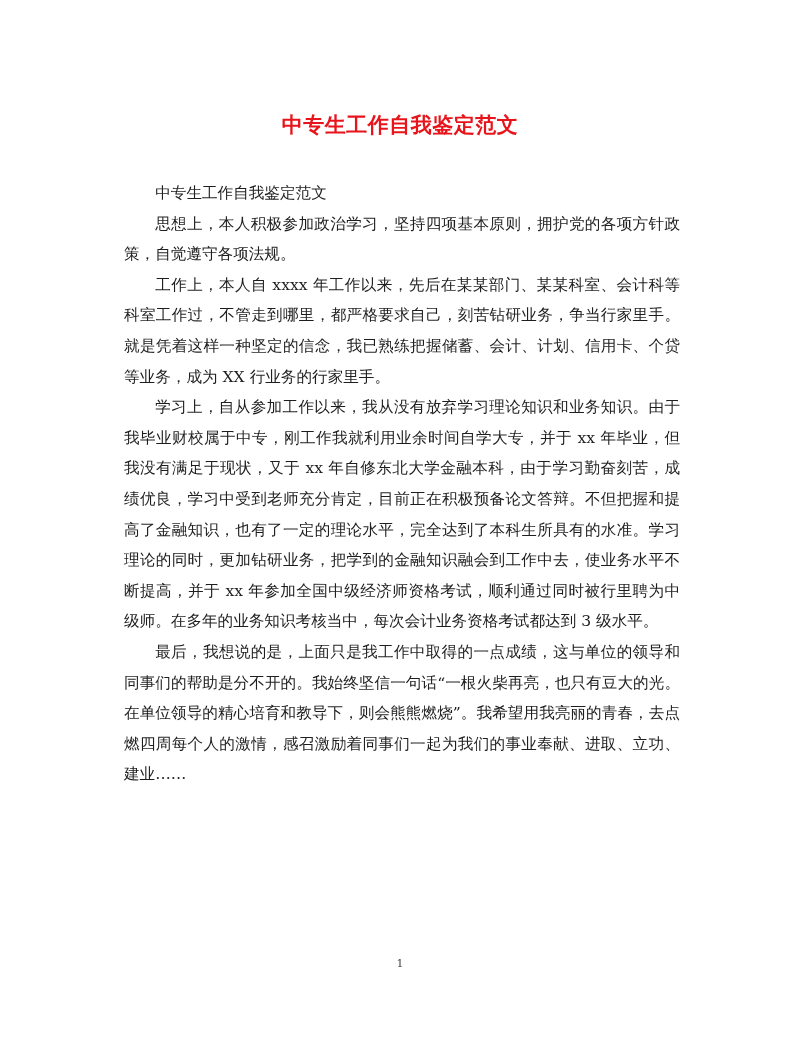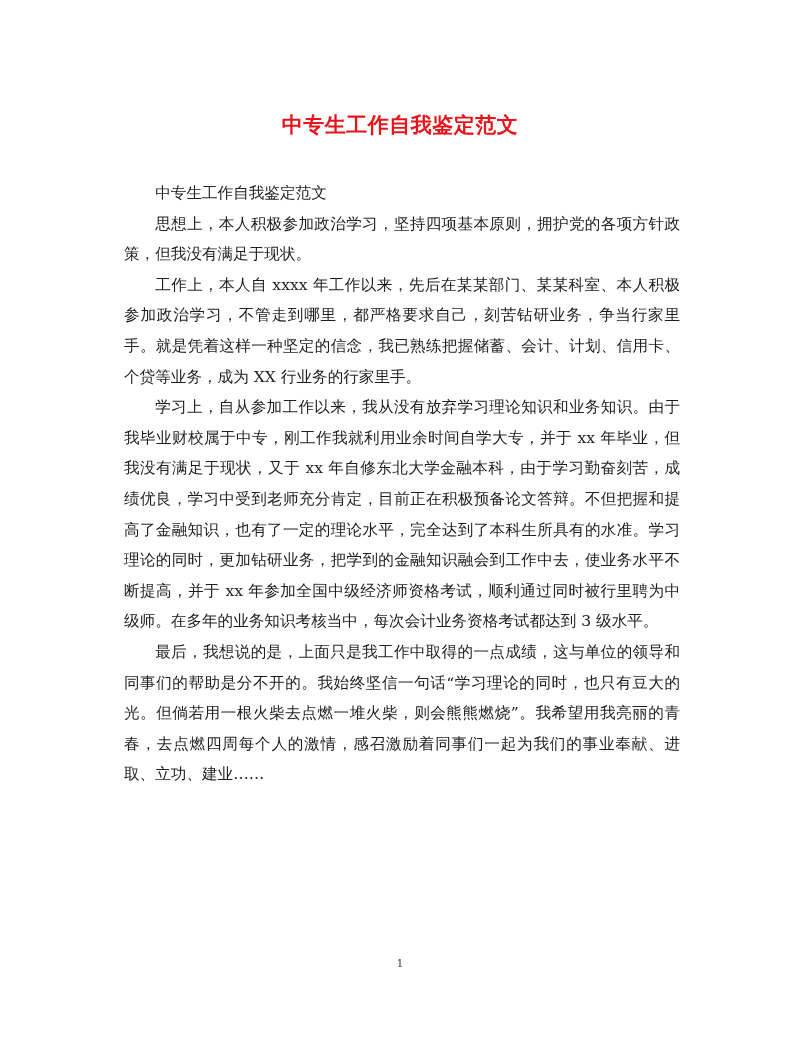--- a/index.html
+++ b/index.html
@@ -62,20 +62,20 @@
     }
   </style>
 </head>
 <body>
 
 <div class="page">
   <div class="doc-title">中专生工作自我鉴定范文</div>
 
   <div class="body-text">
     <p class="para">中专生工作自我鉴定范文</p>
-    <p class="para">思想上，本人积极参加政治学习，坚持四项基本原则，拥护党的各项方针政策，但我没有满足于现状。</p>
-    <p class="para">工作上，本人自 xxxx 年工作以来，先后在某某部门、某某科室、本人积极参加政治学习，不管走到哪里，都严格要求自己，刻苦钻研业务，争当行家里手。就是凭着这样一种坚定的信念，我已熟练把握储蓄、会计、计划、信用卡、个贷等业务，成为 XX 行业务的行家里手。</p>
+    <p class="para">思想上，本人积极参加政治学习，坚持四项基本原则，拥护党的各项方针政策，自觉遵守各项法规。</p>
+    <p class="para">工作上，本人自 xxxx 年工作以来，先后在某某部门、某某科室、会计科等科室工作过，不管走到哪里，都严格要求自己，刻苦钻研业务，争当行家里手。就是凭着这样一种坚定的信念，我已熟练把握储蓄、会计、计划、信用卡、个贷等业务，成为 XX 行业务的行家里手。</p>
     <p class="para">学习上，自从参加工作以来，我从没有放弃学习理论知识和业务知识。由于我毕业财校属于中专，刚工作我就利用业余时间自学大专，并于 xx 年毕业，但我没有满足于现状，又于 xx 年自修东北大学金融本科，由于学习勤奋刻苦，成绩优良，学习中受到老师充分肯定，目前正在积极预备论文答辩。不但把握和提高了金融知识，也有了一定的理论水平，完全达到了本科生所具有的水准。学习理论的同时，更加钻研业务，把学到的金融知识融会到工作中去，使业务水平不断提高，并于 xx 年参加全国中级经济师资格考试，顺利通过同时被行里聘为中级师。在多年的业务知识考核当中，每次会计业务资格考试都达到 3 级水平。</p>
-    <p class="para">最后，我想说的是，上面只是我工作中取得的一点成绩，这与单位的领导和同事们的帮助是分不开的。我始终坚信一句话“学习理论的同时，也只有豆大的光。但倘若用一根火柴去点燃一堆火柴，则会熊熊燃烧”。我希望用我亮丽的青春，去点燃四周每个人的激情，感召激励着同事们一起为我们的事业奉献、进取、立功、建业……</p>
+    <p class="para">最后，我想说的是，上面只是我工作中取得的一点成绩，这与单位的领导和同事们的帮助是分不开的。我始终坚信一句话“一根火柴再亮，也只有豆大的光。在单位领导的精心培育和教导下，则会熊熊燃烧”。我希望用我亮丽的青春，去点燃四周每个人的激情，感召激励着同事们一起为我们的事业奉献、进取、立功、建业……</p>
   </div>
 
   <div class="page-number">1</div>
 </div>
 
 </body></html>

